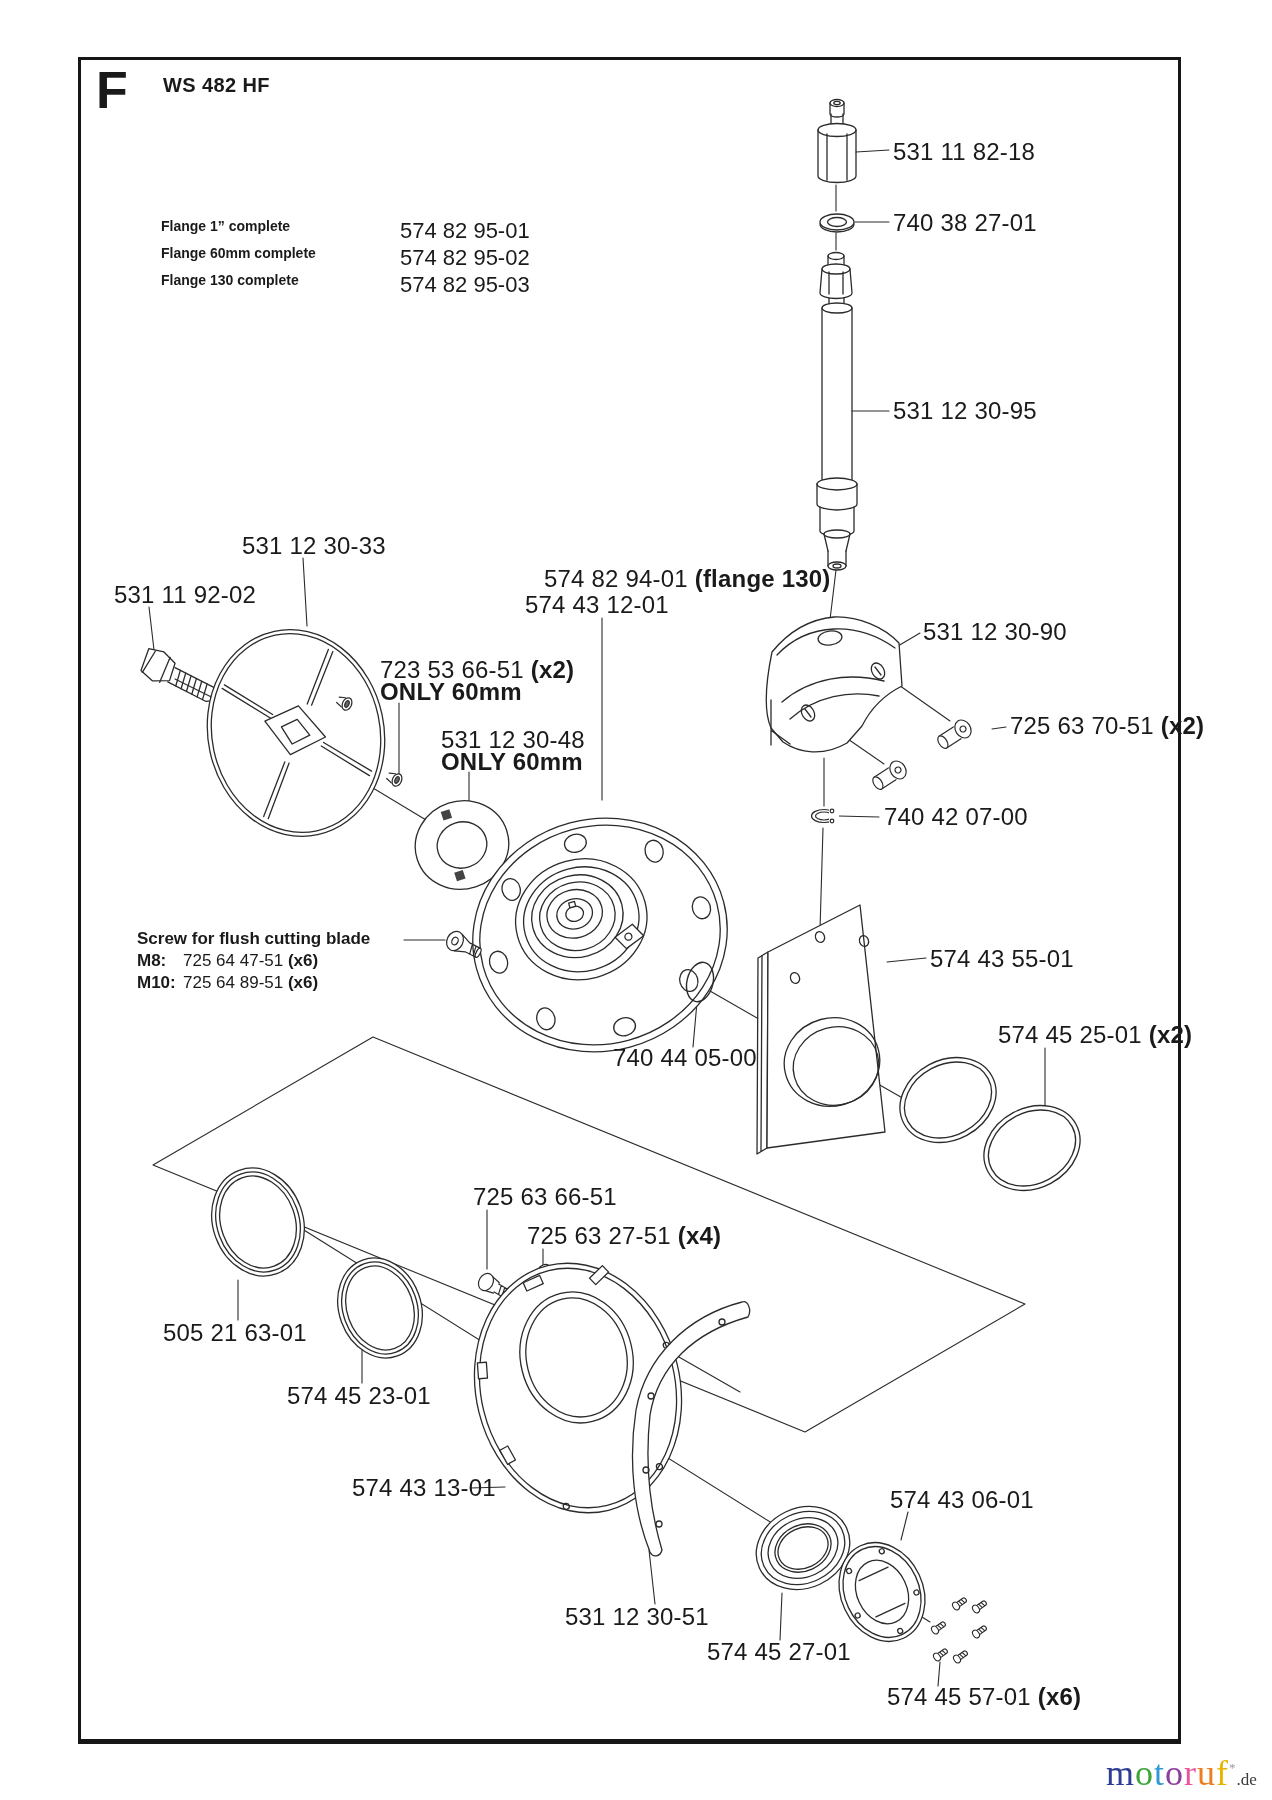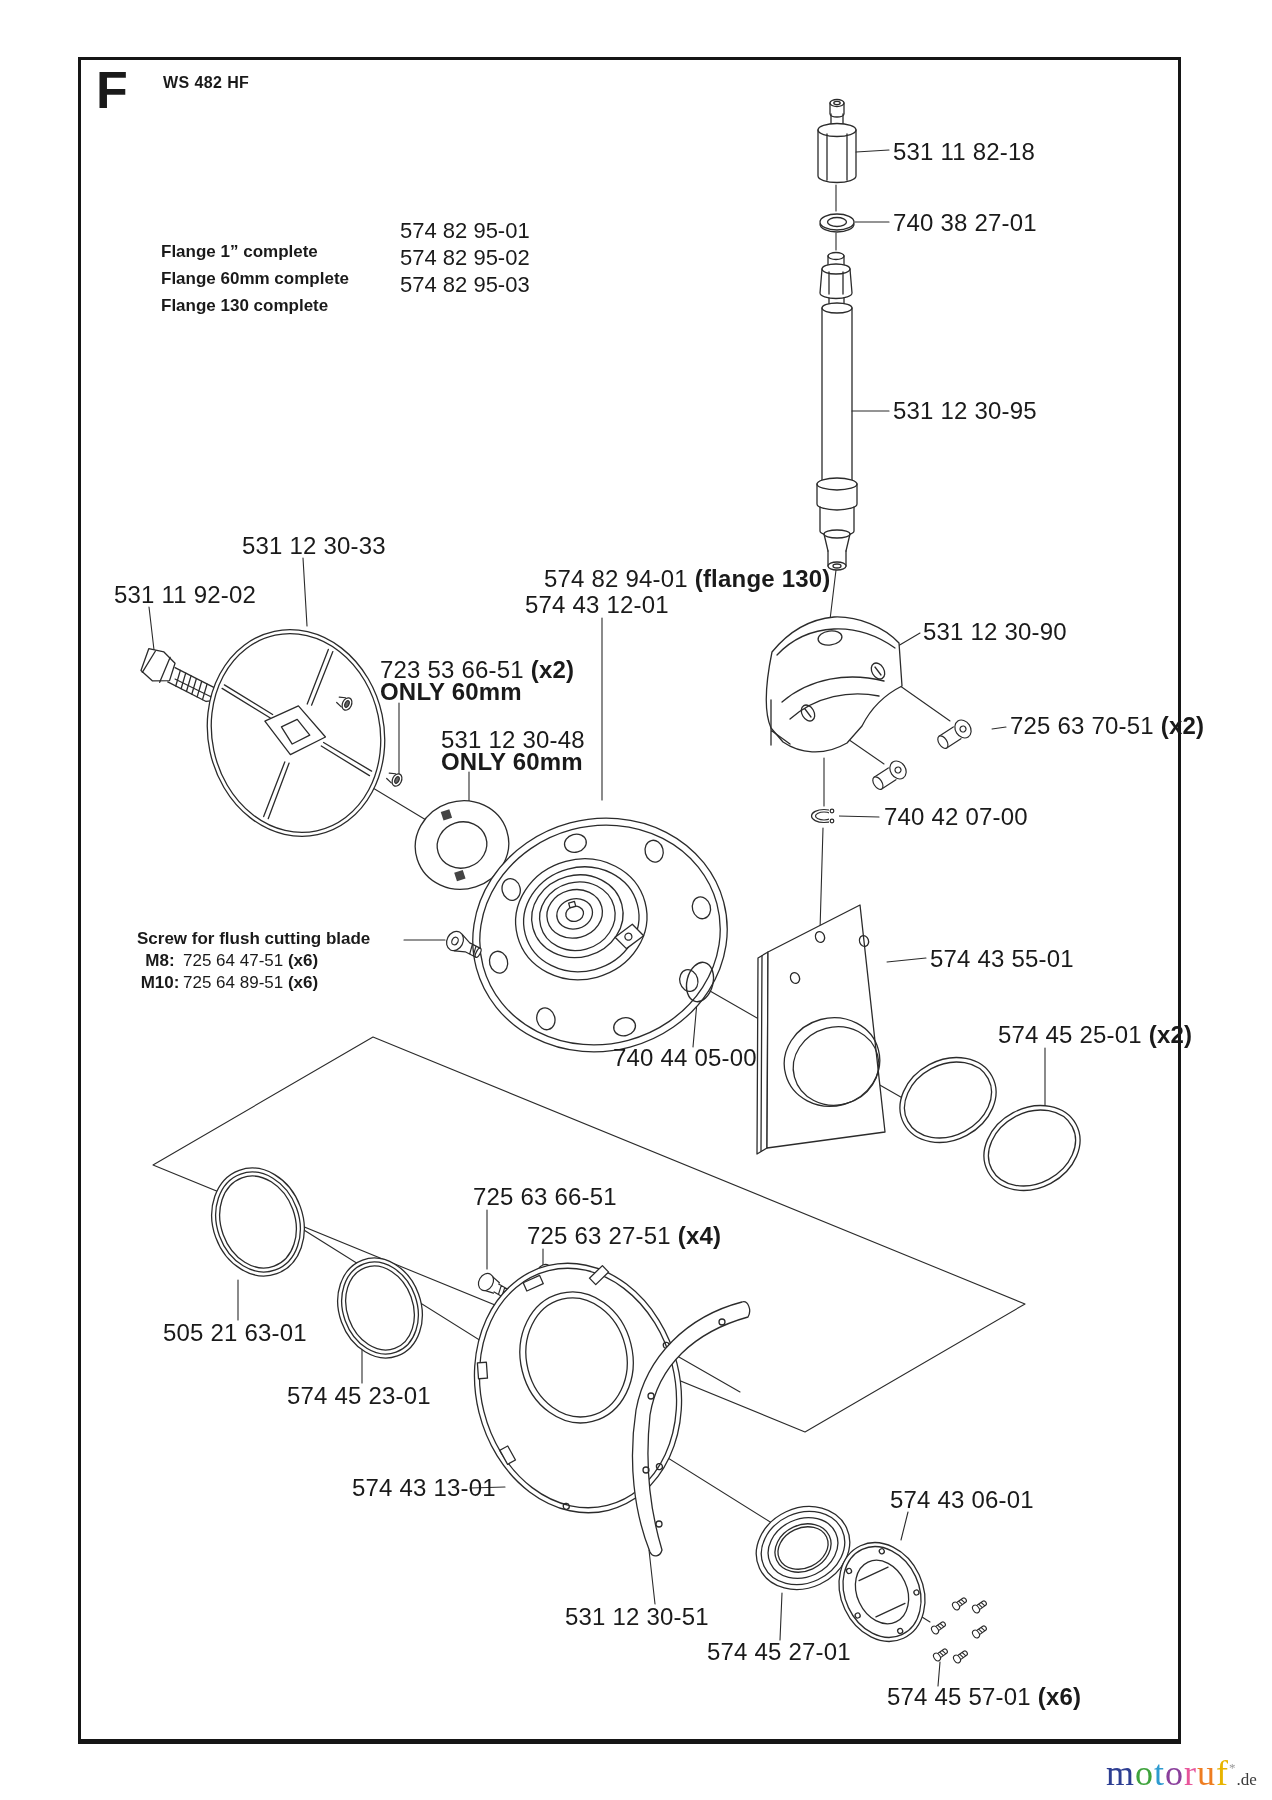--- a/index.html
+++ b/index.html
@@ -6,26 +6,26 @@
   body{
     width:1272px;height:1800px;position:relative;background:#fff;
     font-family:"Liberation Sans",sans-serif;color:#1a1a1a;overflow:hidden;
   }
   .frame{position:absolute;left:78px;top:57px;width:1097px;height:1679px;
     border:3px solid #161616;border-bottom-width:5px;}
   #art{position:absolute;left:0;top:0;width:1272px;height:1800px;}
   .lbl{position:absolute;font-size:24px;line-height:22px;white-space:nowrap;letter-spacing:.2px;}
   .b{font-weight:bold;}
   .letterF{position:absolute;left:96px;top:60px;font-size:52px;font-weight:bold;}
-  .model{position:absolute;left:163px;top:74px;font-size:16px;font-weight:bold;letter-spacing:.4px;}
-  .ftrow{position:absolute;font-size:17px;font-weight:bold;white-space:nowrap;margin-top:24px;}
+  .model{position:absolute;left:163px;top:74px;font-size:20px;font-weight:bold;letter-spacing:.4px;}
+  .ftrow{position:absolute;font-size:14px;font-weight:bold;white-space:nowrap;}
   .ftnum{position:absolute;font-size:22px;white-space:nowrap;}
   .note2{font-weight:bold;}
   .screwnote{position:absolute;font-size:17px;line-height:22px;white-space:nowrap;}
-  .sz{display:inline-block;width:46px;font-weight:bold;text-align:center;}
+  .sz{display:inline-block;width:46px;font-weight:bold;}
   .wm{position:absolute;left:1106px;top:1752px;font-family:"Liberation Serif",serif;
       font-weight:normal;font-size:36px;letter-spacing:1px;white-space:nowrap;}
   .wm .sup{font-size:13px;vertical-align:super;}
   .wm .de{font-size:17px;letter-spacing:0;}
 </style>
 </head>
 <body>
 
 <svg id="art" viewBox="0 0 1272 1800">
   <g fill="none" stroke="#2b2b2b" stroke-width="1.2" stroke-linecap="round" stroke-linejoin="round">

